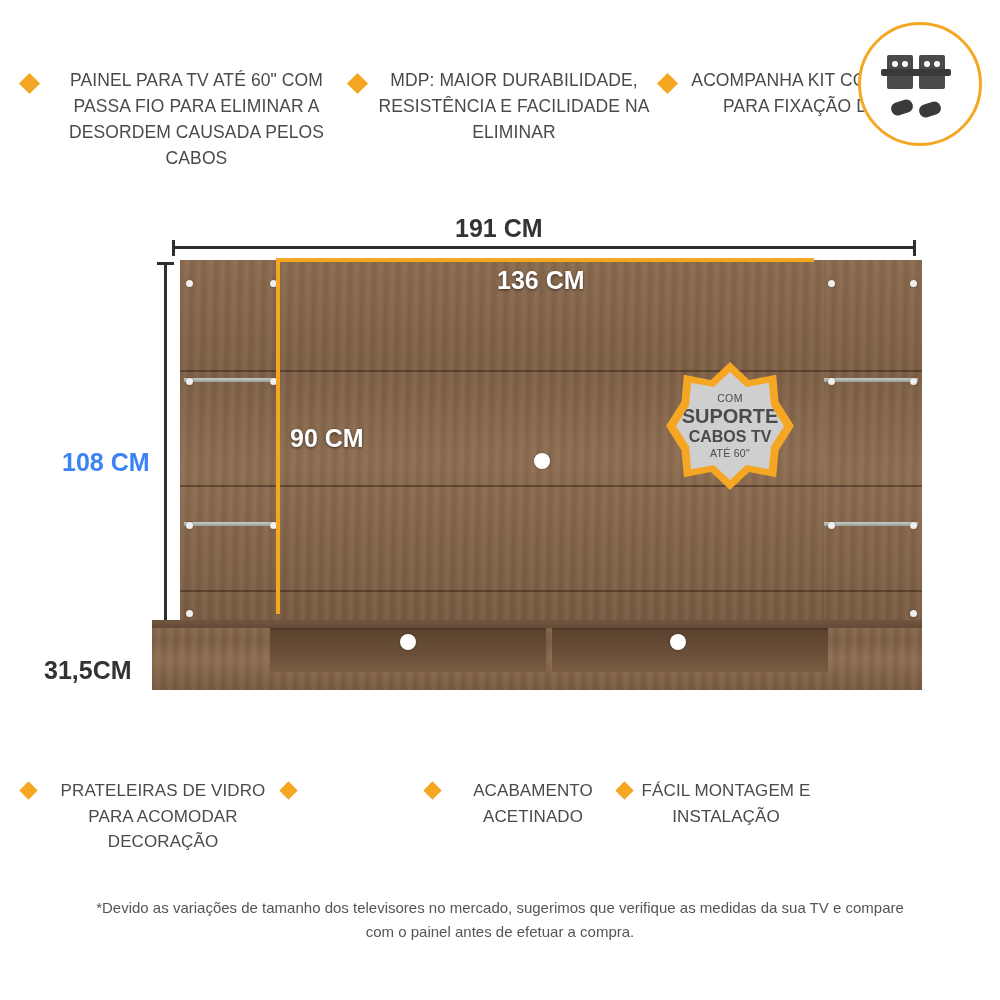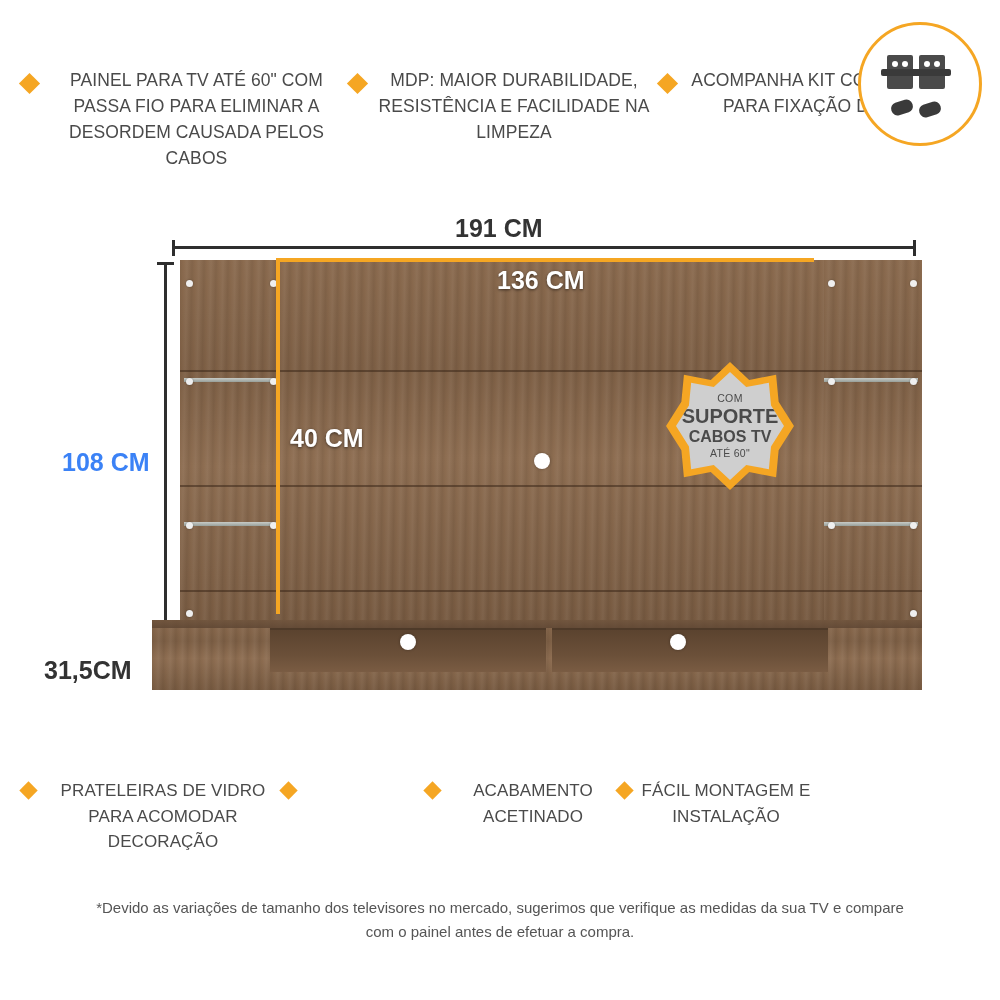--- a/index.html
+++ b/index.html
@@ -258,21 +258,21 @@
 
 <div class="page">
 
   <div class="top-features">
     <div class="feat feat-1">
       <span class="diamond"></span>
       <span class="feat-text">PAINEL PARA TV ATÉ 60" COM PASSA FIO PARA ELIMINAR A DESORDEM CAUSADA PELOS CABOS</span>
     </div>
     <div class="feat feat-2">
       <span class="diamond"></span>
-      <span class="feat-text">MDP: MAIOR DURABILIDADE, RESISTÊNCIA E FACILIDADE NA LIMPEZA</span>
+      <span class="feat-text">MDP: MAIOR DURABILIDADE, RESISTÊNCIA E FACILIDADE NA ELIMINAR</span>
     </div>
     <div class="feat feat-3">
       <span class="diamond"></span>
       <span class="feat-text">ACOMPANHA KIT COMPLETO PARA FIXAÇÃO DA TV</span>
     </div>
   </div>
 
   <div class="kit-badge">
     <div class="brk brk-a"></div>
     <div class="brk brk-b"></div>
@@ -336,21 +336,21 @@
         <div class="niche niche-1"></div>
         <div class="niche niche-2"></div>
         <div class="hole" style="left:248px; top:14px;"></div>
         <div class="hole" style="left:518px; top:14px;"></div>
       </div>
     </div>
 
     <div class="tv-top-line"></div>
     <div class="tv-left-line"></div>
     <div class="label-136">136 CM</div>
-    <div class="label-90">40 CM</div>
+    <div class="label-90">90 CM</div>
 
     <div class="badge">
       <div class="star"></div>
       <div class="star-inner">
         <div class="badge-l1">COM</div>
         <div class="badge-l2">SUPORTE</div>
         <div class="badge-l3">CABOS TV</div>
         <div class="badge-l4">ATÉ 60"</div>
       </div>
     </div>

